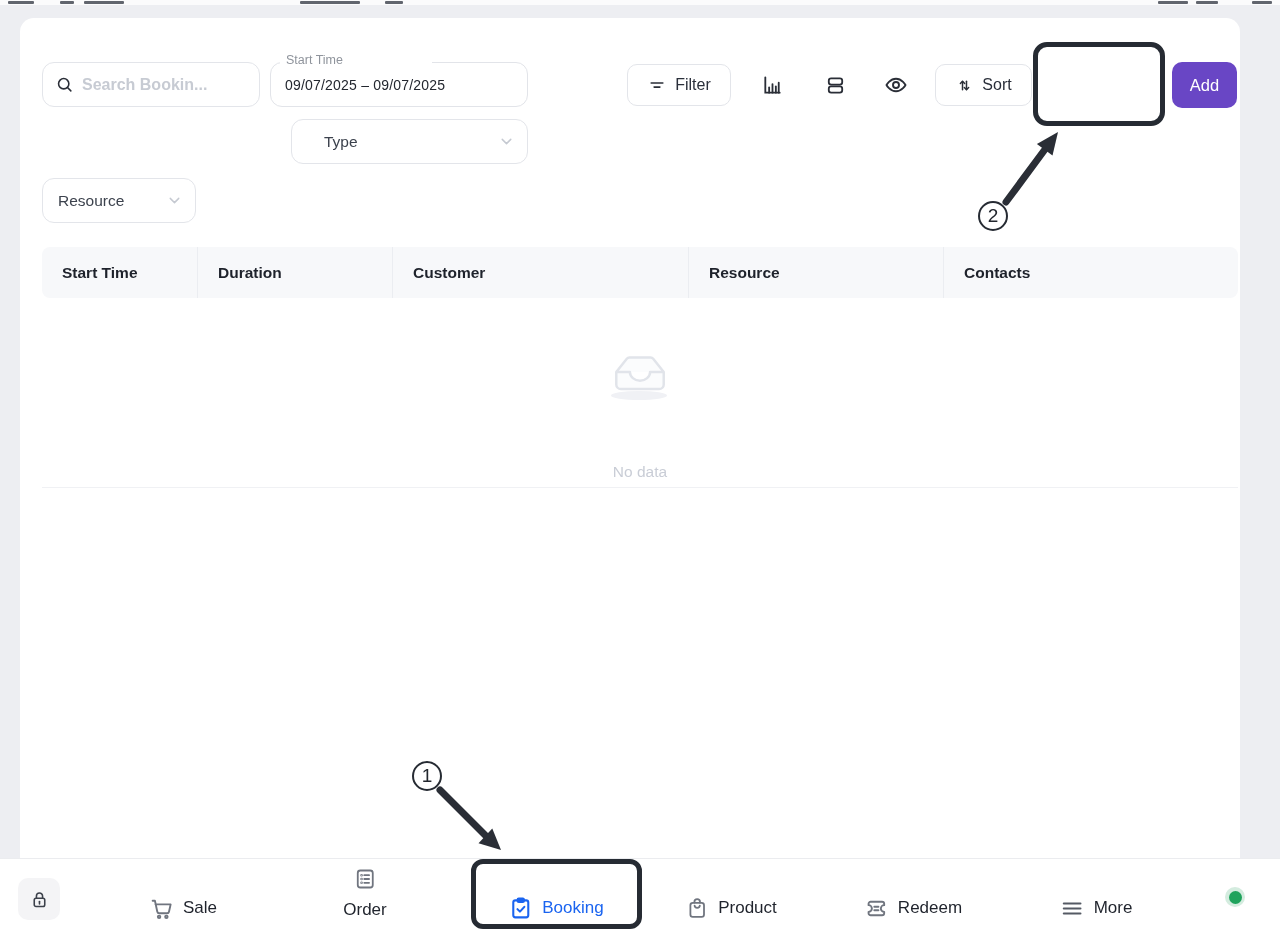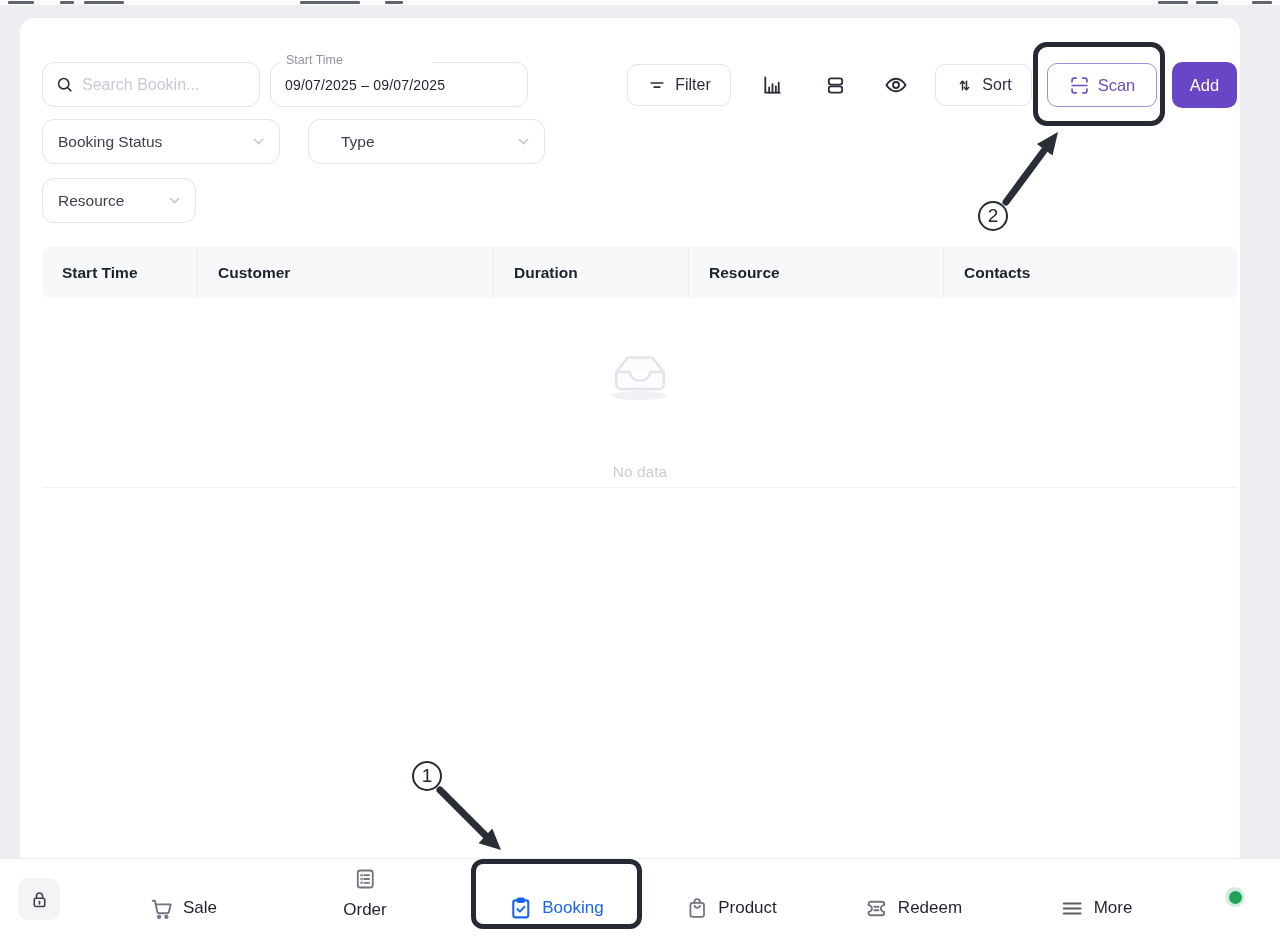--- a/index.html
+++ b/index.html
@@ -14,21 +14,21 @@
 
   
   .status-sliver{position:absolute;left:0;top:0;width:1280px;height:5px;background:#fbfbfc;}
   .status-sliver .dash{position:absolute;top:1px;height:2.5px;background:#454a55;border-radius:1px;opacity:.85;}
 
   
   .card{position:absolute;left:20px;top:18px;width:1220px;height:840px;background:#ffffff;border-radius:14px 14px 0 0;}
 
   
   .search-box{position:absolute;left:42px;top:62px;width:218px;height:45px;border:1.5px solid #e3e5ea;border-radius:12px;background:#fff;display:flex;align-items:center;padding:0 12px;gap:8px;}
-  .search-box input{border:none;outline:none;flex:1;font-size:16px;color:#30343d;font-family:inherit;min-width:0;background:transparent;}
+  .search-box input{border:none;outline:none;flex:1;font-size:16px;color:#30343d;font-family:inherit;min-width:0;background:transparent;font-weight:bold;}
   .search-box input::placeholder{color:#c7cbd3;}
 
   .date-field{position:absolute;left:270px;top:62px;width:258px;height:45px;border:1.5px solid #e2e4e9;border-radius:12px;background:#fff;display:flex;align-items:center;padding:0 14px;cursor:pointer;}
   .date-notch{position:absolute;top:-2px;left:9px;width:152px;height:3px;background:#fff;}
   .date-label{position:absolute;top:-9px;left:15px;font-size:12.5px;color:#8f949c;line-height:1;}
   .date-value{font-size:14px;color:#23272f;letter-spacing:.2px;white-space:nowrap;}
 
   .select{position:absolute;height:45px;border:1.5px solid #e3e5ea;border-radius:12px;background:#fff;display:flex;align-items:center;justify-content:space-between;padding:0 12px 0 15px;cursor:pointer;}
   .select .sel-label{font-size:15.5px;color:#3c424d;}
   .sel-booking-status{left:42px;top:119px;width:238px;}
@@ -105,29 +105,21 @@
       </span>
       <input type="text" placeholder="Search Bookin..." style="">
     </div>
 
     <div class="date-field" style="left:250px;top:44px;">
       <span class="date-notch"></span>
       <span class="date-label">Start Time</span>
       <span class="date-value">09/07/2025 – 09/07/2025</span>
     </div>
 
-    <div class="select sel-booking-status" style="left:22px;top:101px;">
-      <span class="sel-label">Booking Status</span>
-      <span style="display:flex;">
-          <svg width="17" height="17" viewBox="0 0 24 24" fill="none" stroke="#c5c9d1" stroke-width="2" stroke-linecap="round" stroke-linejoin="round">
-            <path d="M6 9l6 6 6-6"></path>
-          </svg>
-        </span>
-    </div>
-    <div class="select sel-type" style="left:288px;top:101px;padding-left:32px;">
+    <div class="select sel-type" style="left:271px;top:101px;padding-left:32px;">
       <span class="sel-label">Type</span>
       <span style="display:flex;">
           <svg width="17" height="17" viewBox="0 0 24 24" fill="none" stroke="#c5c9d1" stroke-width="2" stroke-linecap="round" stroke-linejoin="round">
             <path d="M6 9l6 6 6-6"></path>
           </svg>
         </span>
     </div>
     <div class="select sel-resource" style="left:22px;top:160px;">
       <span class="sel-label">Resource</span>
       <span style="display:flex;">
@@ -174,41 +166,29 @@
           <svg width="19" height="19" viewBox="0 0 24 24" fill="none" stroke="#2a2e37" stroke-width="1.9" stroke-linecap="round" stroke-linejoin="round">
             <path d="M9.5 17.5V6.8"></path>
             <path d="M6.8 9.4l2.7-2.7 2.7 2.7"></path>
             <path d="M14.5 6.5v10.7"></path>
             <path d="M11.8 14.6l2.7 2.7 2.7-2.7"></path>
           </svg>
         </span>
       <span>Sort</span>
     </button>
 
-    <button class="btn btn-scan" style="left:1027px;top:45px;">
-      <span style="display:flex;">
-          <svg width="21" height="21" viewBox="0 0 24 24" fill="none" stroke="#6b4ec2" stroke-width="1.9" stroke-linecap="round">
-            <path d="M3.5 8V6a2.5 2.5 0 0 1 2.5-2.5h2.2"></path>
-            <path d="M15.8 3.5H18a2.5 2.5 0 0 1 2.5 2.5v2"></path>
-            <path d="M20.5 16v2a2.5 2.5 0 0 1-2.5 2.5h-2.2"></path>
-            <path d="M8.2 20.5H6A2.5 2.5 0 0 1 3.5 18v-2"></path>
-            <line x1="3.5" y1="12" x2="20.5" y2="12"></line>
-          </svg>
-        </span>
-      <span>Scan</span>
-    </button>
 
     <button class="btn btn-add" style="left:1152px;top:44px;">
       <span>Add</span>
     </button>
 
     <div class="table-header" style="left:22px;top:229px;">
       <div class="th c0">Start Time</div>
+      <div class="th c1">Duration</div>
       <div class="th c2">Customer</div>
-      <div class="th c1">Duration</div>
       <div class="th c3">Resource</div>
       <div class="th c4">Contacts</div>
     </div>
 
     <div class="empty-state" style="left:520px;top:327px;">
       <div style="position:relative;display:inline-block;">
         <div class="empty-shadow" style="left:4px;"></div>
         <span style="position:relative;display:inline-block;">
           <svg width="66" height="52" viewBox="0 0 64 50" fill="none">
               <path d="M9 26 L19.2 13.2 a3.2 3.2 0 0 1 2.5-1.2 h20.6 a3.2 3.2 0 0 1 2.5 1.2 L55 26 v12 a4.5 4.5 0 0 1-4.5 4.5 h-37 A4.5 4.5 0 0 1 9 38 Z" fill="#fbfcfd" stroke="#e1e4ea" stroke-width="2.4" stroke-linejoin="round"></path>

